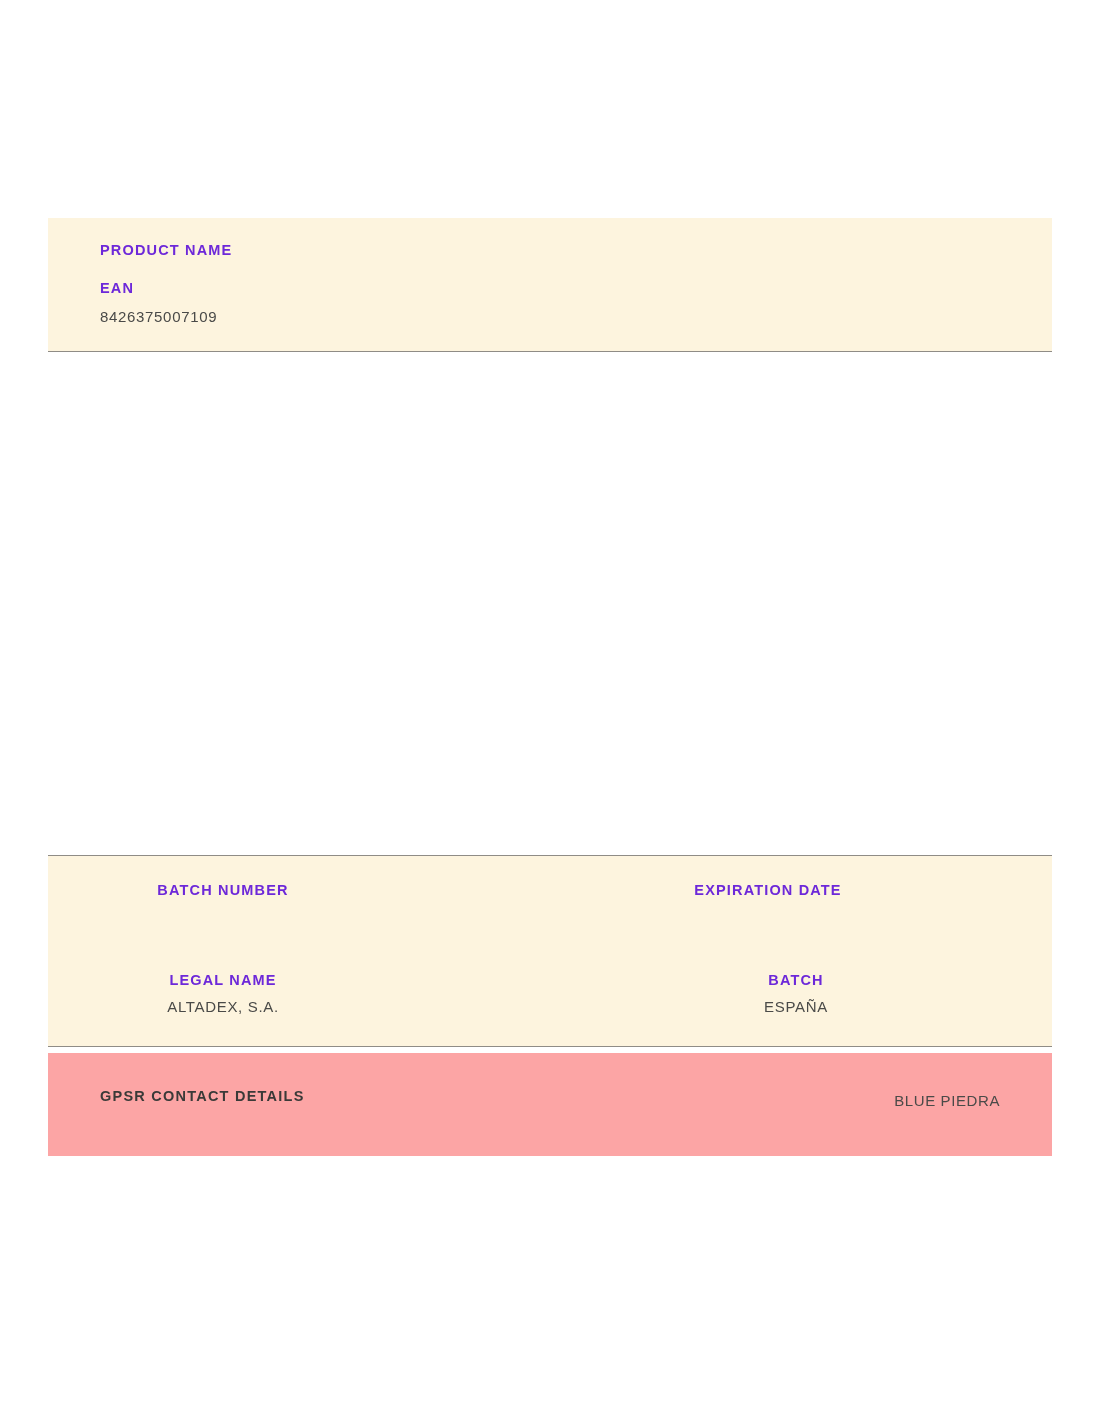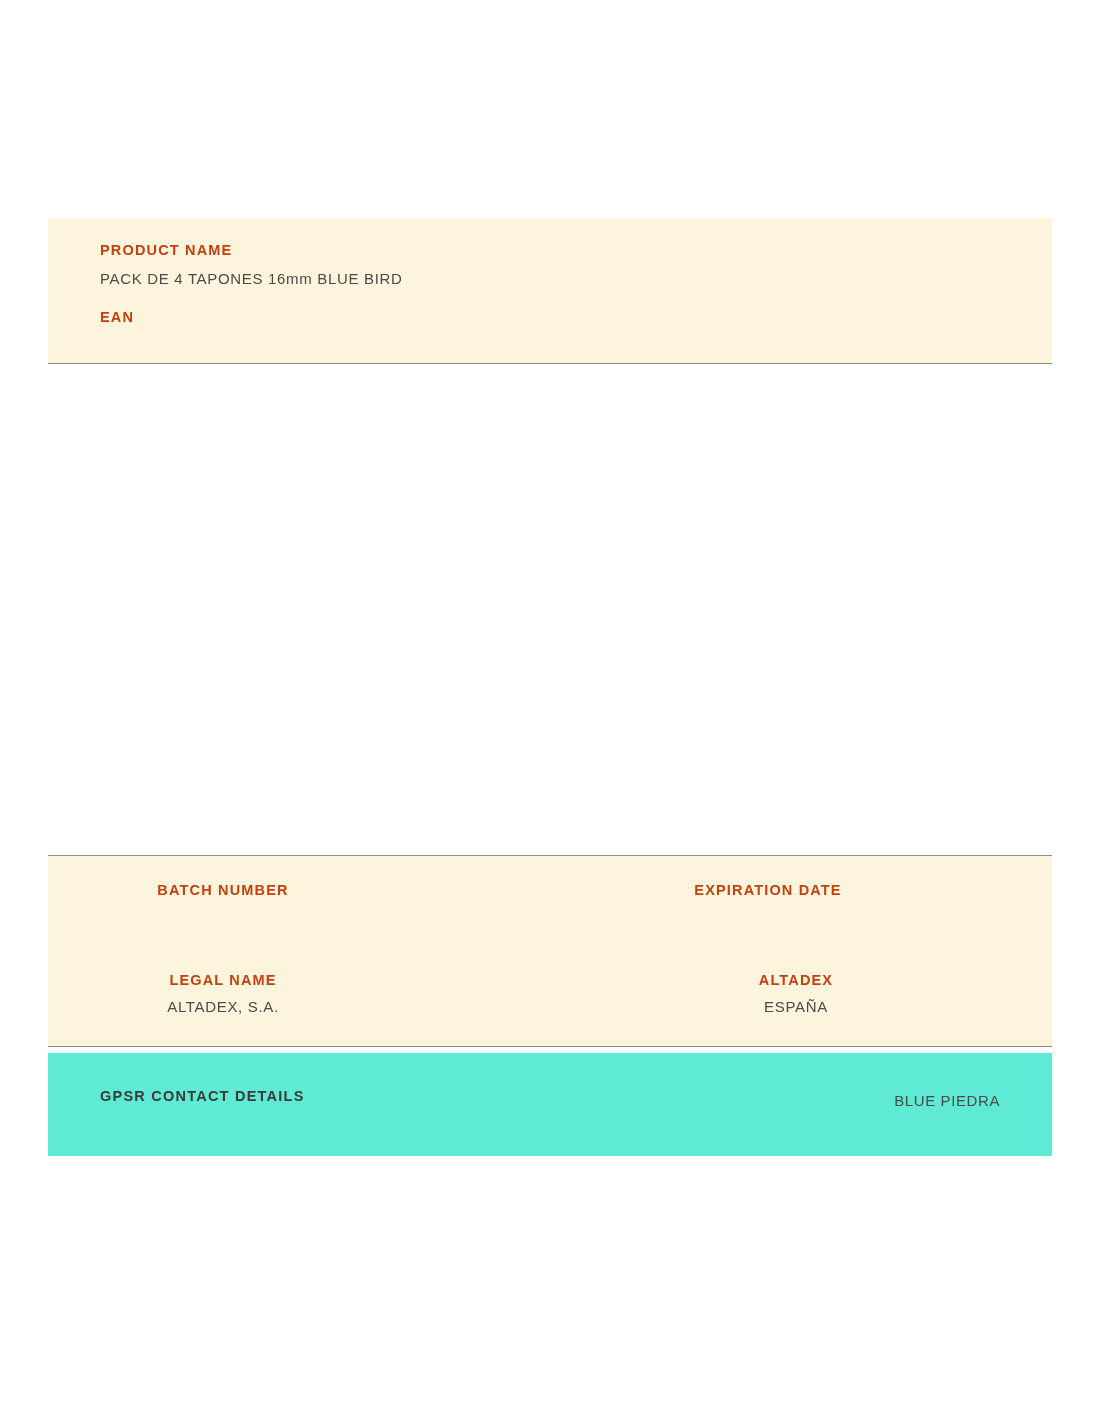--- a/index.html
+++ b/index.html
@@ -31,21 +31,21 @@
     background: #fdf4de;
     box-sizing: border-box;
     padding: 24px 52px 26px 52px;
     border-bottom: 1.5px solid #8f8c86;
   }
 
   .field-label {
     font-size: 14.5px;
     font-weight: bold;
     letter-spacing: 0.08em;
-    color: #c2410c;
+    color: #6d28d9;
     margin: 0 0 12px 0;
   }
   .field-value {
     font-size: 15px;
     letter-spacing: 0.045em;
     color: #4a4a48;
     margin: 0;
     font-weight: 400;
   }
   .field-group + .field-group {
@@ -89,21 +89,21 @@
   
   .col-left  { padding-right: 152px; }
   .col-right { padding-right: 66px; }
 
   
   .contact-block {
     position: absolute;
     left: 48px;
     top: 1053px;
     width: 1004px;
-    background: #5eead4;
+    background: #fca5a5;
     box-sizing: border-box;
     padding: 34px 52px 40px 52px;
     display: flex;
     justify-content: space-between;
     align-items: flex-start;
   }
   .contact-title {
     font-size: 14.5px;
     font-weight: bold;
     letter-spacing: 0.085em;
@@ -123,45 +123,45 @@
   }
 </style>
 </head>
 <body>
 
 <div class="page">
 
   <section class="product-block">
     <div class="field-group">
       <div class="field-label">PRODUCT NAME</div>
-      <div class="field-value">PACK DE 4 TAPONES 16mm BLUE BIRD</div>
     </div>
     <div class="field-group">
       <div class="field-label">EAN</div>
+      <div class="field-value">8426375007109</div>
     </div>
   </section>
 
   <section class="info-block">
     <div class="info-row row-one">
       <div class="info-cell col-left">
         <div class="field-label">BATCH NUMBER</div>
         <div class="field-value"></div>
       </div>
       <div class="info-cell col-right">
         <div class="field-label">EXPIRATION DATE</div>
         <div class="field-value"></div>
       </div>
     </div>
     <div class="info-row row-two">
       <div class="info-cell col-left">
         <div class="field-label">LEGAL NAME</div>
         <div class="field-value">ALTADEX, S.A.</div>
       </div>
       <div class="info-cell col-right">
-        <div class="field-label">ALTADEX</div>
+        <div class="field-label">BATCH</div>
         <div class="field-value">ESPAÑA</div>
       </div>
     </div>
   </section>
 
   <section class="contact-block">
     <div class="contact-title">GPSR CONTACT DETAILS</div>
     <div class="contact-lines">
       <div class="line">BLUE PIEDRA</div>
     </div>

